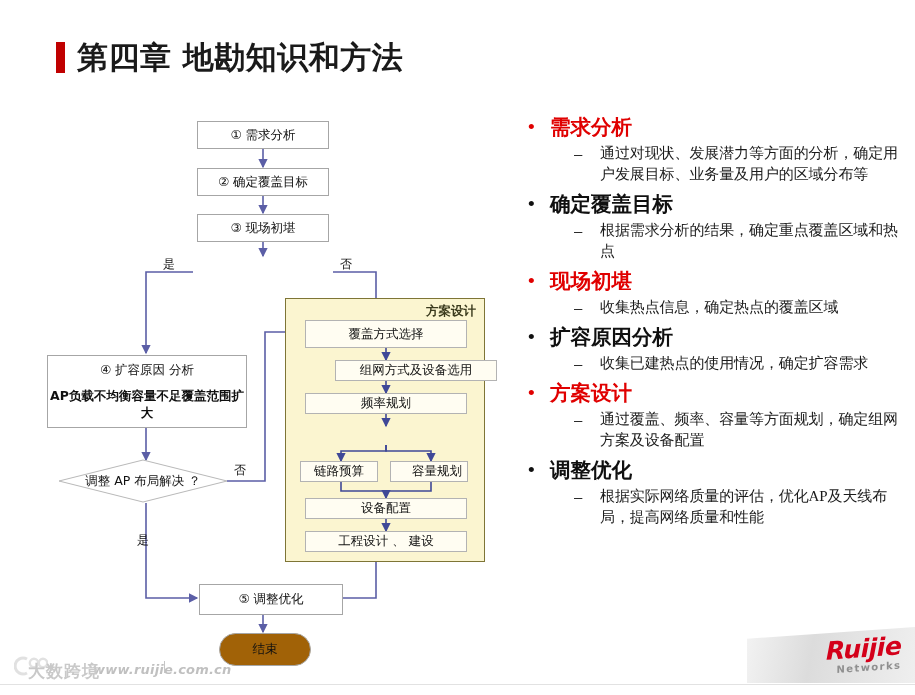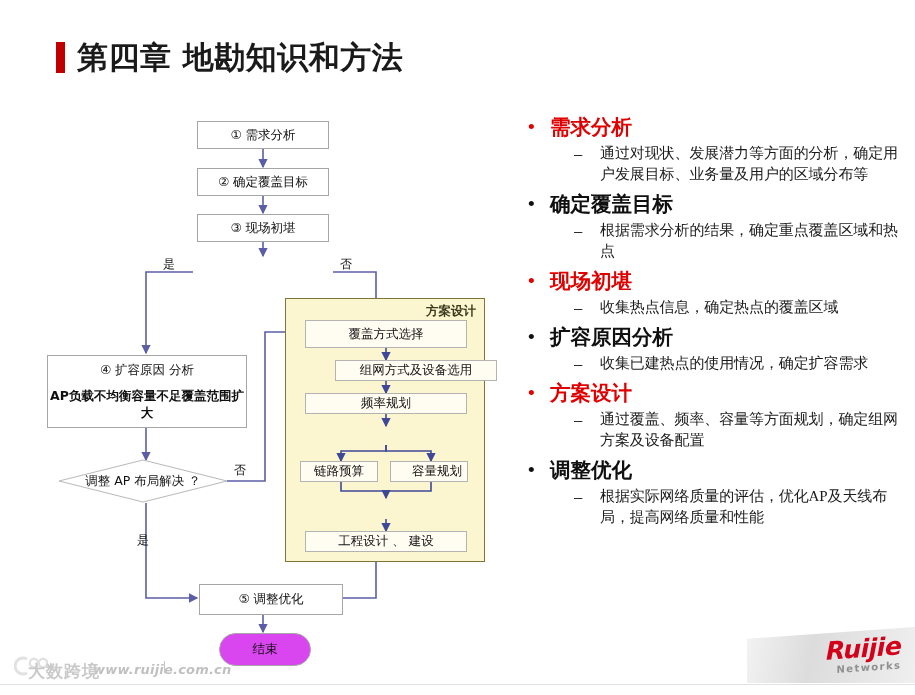--- a/index.html
+++ b/index.html
@@ -30,21 +30,21 @@
   .node.multiline{flex-direction:column;justify-content:center;gap:9px;white-space:normal;}
   .node .ln{display:block;text-align:center;}
   .node .ln.b{font-weight:700;font-size:12.5px;}
 
   .diamond{position:absolute;display:flex;align-items:center;justify-content:center;}
   .diamond svg{position:absolute;left:0;top:0;}
   .diamond span{position:relative;font-size:12.5px;color:#111;white-space:nowrap;
     font-family:"DejaVu Sans","Liberation Sans",sans-serif;}
 
   .terminator{position:absolute;box-sizing:border-box;display:flex;align-items:center;justify-content:center;
-    border:1px solid #a6a6a6;border-radius:24px;background:#d946ef;font-size:12.5px;color:#111;
+    border:1px solid #a6a6a6;border-radius:24px;background:#a16207;font-size:12.5px;color:#111;
     font-family:"DejaVu Sans","Liberation Sans",sans-serif;}
 
   .edge-label{position:absolute;font-size:12px;color:#111;
     font-family:"DejaVu Sans","Liberation Sans",sans-serif;white-space:nowrap;}
 
   
   #group{position:absolute;left:285px;top:298px;width:200px;height:264px;
     background:#fbf5d0;border:1px solid #7e7536;box-sizing:border-box;}
   #group-title{position:absolute;right:8px;top:4px;font-size:12.5px;color:#3a3a1d;font-weight:600;
     font-family:"DejaVu Sans","Liberation Sans",sans-serif;white-space:nowrap;}
@@ -198,20 +198,23 @@
     </div>
     <div class="gnode" style="left:19px;top:94px;width:162px;height:21px;">
       <span>频率规划</span>
     </div>
     <div class="gnode" style="left:14px;top:162px;width:78px;height:21px;">
       <span>链路预算</span>
     </div>
     <div class="gnode" style="left:104px;top:162px;width:78px;height:21px;padding-left:16px;">
       <span>容量规划</span>
     </div>
+    <div class="gnode" style="left:19px;top:199px;width:162px;height:21px;">
+      <span>设备配置</span>
+    </div>
     <div class="gnode" style="left:19px;top:232px;width:162px;height:21px;">
       <span>工程设计  、 建设</span>
     </div>
   </div>
 
   <div id="bullets">
       <div class="b1 red">
         <span class="dot">•</span>
         <span class="txt">需求分析</span>
       </div>

